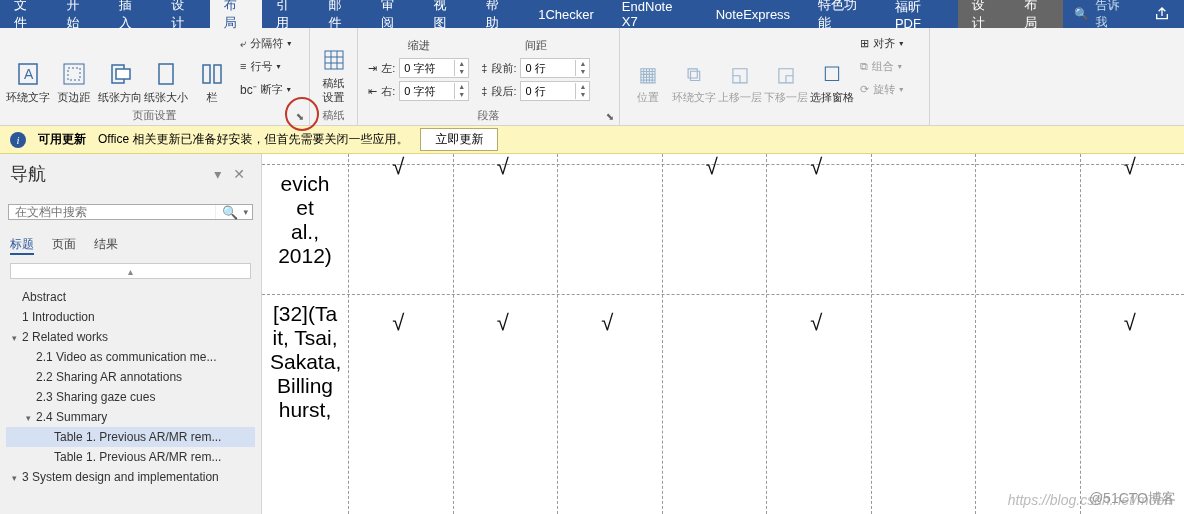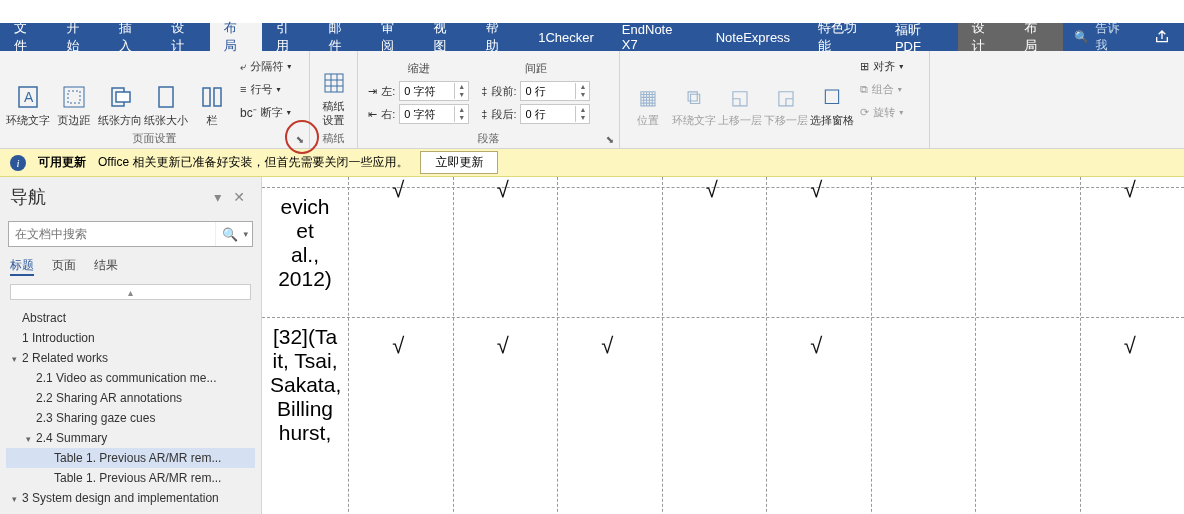--- a/index.html
+++ b/index.html
@@ -1,19 +1,19 @@
 <!DOCTYPE html>
 <html><head>
 <meta charset="utf-8">
 <style>
 * { margin: 0; padding: 0; box-sizing: border-box; font-family: "Microsoft YaHei", "Segoe UI", sans-serif; }
 body { width: 1184px; height: 514px; background: #fff; overflow: hidden; position: relative; font-size: 12px; }
 
 
-.tabs { background: #2b579a; height: 28px; display: flex; align-items: stretch; color: #fff; margin-top: 23px; }
+.tabs { background: #2b579a; height: 28px; display: flex; align-items: stretch; color: #fff; }
 .tab { padding: 0 14px; display: flex; align-items: center; cursor: pointer; font-size: 13px; }
 .tab.active { background: #f3f3f3; color: #2b579a; }
 .tab.contextual { background: #666; color: #fff; }
 .tabs .spacer { flex: 1; }
 .tell-me { display: flex; align-items: center; gap: 6px; color: #cde; padding: 0 12px; font-size: 12px; }
 .share-icon { padding: 0 14px; display: flex; align-items: center; }
 
 
 .ribbon { background: #f3f3f3; border-bottom: 1px solid #d4d4d4; height: 98px; display: flex; }
 .group { border-right: 1px solid #d4d4d4; padding: 4px 6px 2px; display: flex; flex-direction: column; justify-content: space-between; position: relative; }
@@ -39,21 +39,21 @@
 .update-btn { border:1px solid #b5a96b; background:#fff; padding:2px 14px; cursor:pointer; font-size:12px; }
 
 
 .workspace { display: flex; height: calc(514px - 28px - 98px - 28px); }
 
 
 .nav-pane { width: 262px; background: #f0f0f0; border-right:1px solid #d4d4d4; display:flex;flex-direction:column; }
 .nav-header { display:flex; align-items:center; padding:8px 10px; }
 .nav-title { font-size:18px; color:#333; flex:1; }
 .nav-close, .nav-drop { color:#888; cursor:pointer; padding:0 6px; font-size:14px; }
-.nav-search { margin:4px 8px; display:flex; border:1px solid #ababab; background:#fff; height:26px; }
+.nav-search { margin:10px 8px; display:flex; border:1px solid #ababab; background:#fff; height:16px; }
 .nav-search input { flex:1; border:none; padding:0 6px; font-size:12px; outline:none; color:#888; }
 .nav-search .s-icon { width:28px; display:flex;align-items:center;justify-content:center;color:#2b579a;border-left:1px solid #eee;font-size:13px;}
 .nav-search .s-dd { font-size:9px;color:#666;padding-right:4px;display:flex;align-items:center;}
 .nav-tabs { display:flex; gap:18px; padding:6px 10px 4px; font-size:12px; }
 .nav-tab { cursor:pointer; color:#444; }
 .nav-tab.active { color:#2b579a; border-bottom:2px solid #2b579a; }
 .nav-collapse-bar { margin:4px 10px; background:#fff; border:1px solid #ccc; height:16px; display:flex;align-items:center;justify-content:center;color:#888;font-size:10px; }
 .nav-tree { flex:1; overflow:auto; padding:4px 6px; font-size:12px; color:#333; }
 .tree-item { padding:3px 4px 3px 18px; white-space:nowrap; overflow:hidden; text-overflow:ellipsis; cursor:pointer; }
 .tree-item.l1 { padding-left:18px; }

